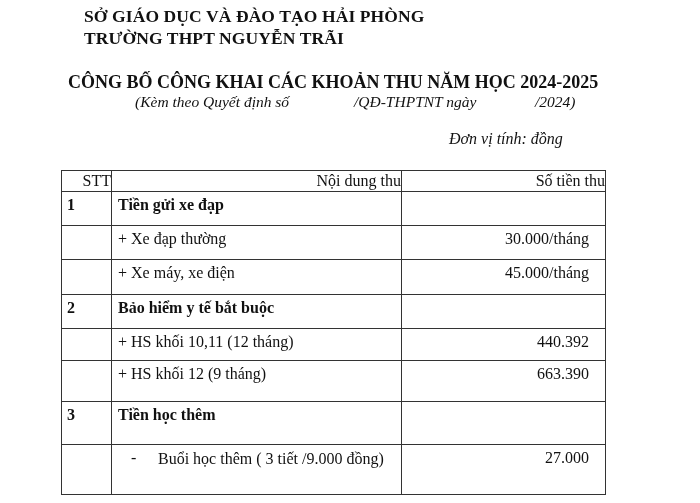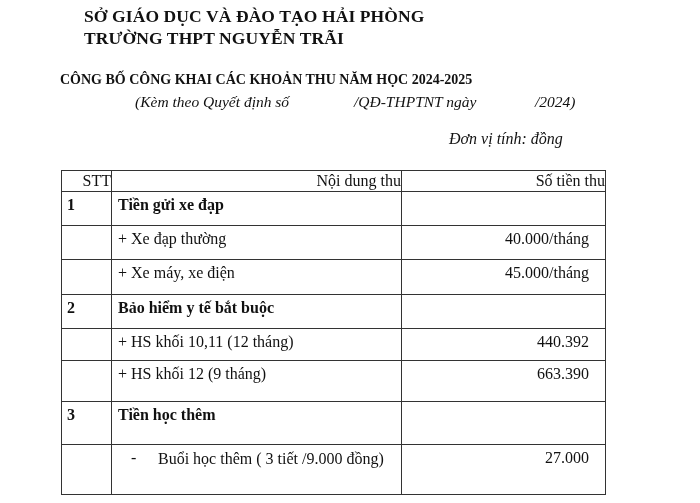--- a/index.html
+++ b/index.html
@@ -21,24 +21,24 @@
       font-weight: bold;
       font-size: 17.5px;
       letter-spacing: 0.1px;
       white-space: nowrap;
       margin-left: 14px;
     }
     #org1 { top: 6px; }
     #org2 { top: 28px; }
     #title {
       position: absolute;
-      left: 60px;
+      left: 68px;
       top: 72px;
       font-weight: bold;
-      font-size: 14px;
+      font-size: 18px;
       white-space: nowrap;
     }
     #subtitle {
       position: absolute;
       top: 93px;
       font-style: italic;
       font-size: 15.5px;
       white-space: nowrap;
     }
     #subtitle span { position: absolute; white-space: nowrap; }
@@ -104,21 +104,21 @@
     <td>Số tiền thu</td>
   </tr>
   <tr style="height:34px">
     <td class="cell-stt">1</td>
     <td class="cell-sec">Tiền gửi xe đạp</td>
     <td class="cell-amt"></td>
   </tr>
   <tr style="height:34px">
     <td class="cell-stt"></td>
     <td class="cell-item">+ Xe đạp thường</td>
-    <td class="cell-amt">40.000/tháng</td>
+    <td class="cell-amt">30.000/tháng</td>
   </tr>
   <tr style="height:35px">
     <td class="cell-stt"></td>
     <td class="cell-item">+ Xe máy, xe điện</td>
     <td class="cell-amt">45.000/tháng</td>
   </tr>
   <tr style="height:34px">
     <td class="cell-stt">2</td>
     <td class="cell-sec">Bảo hiểm y tế bắt buộc</td>
     <td class="cell-amt"></td>

